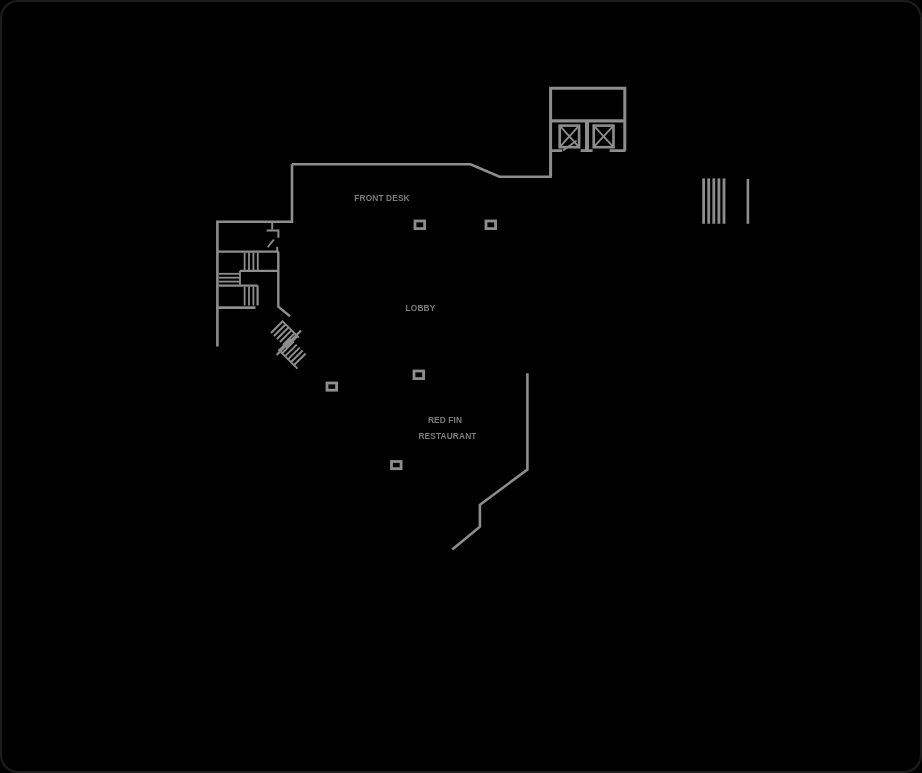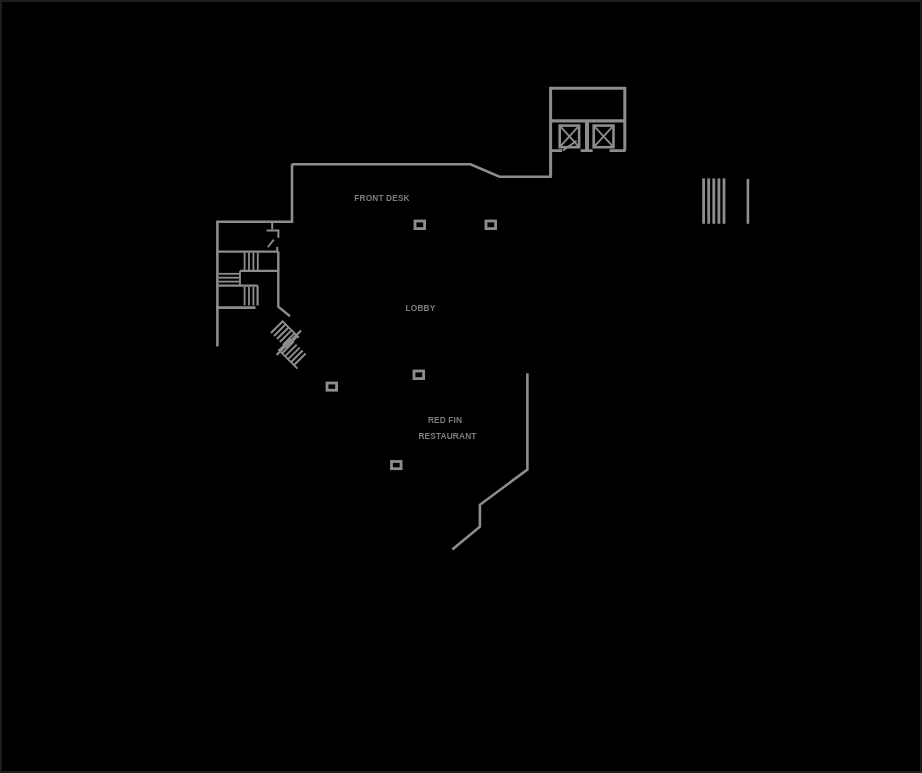--- a/index.html
+++ b/index.html
@@ -10,21 +10,21 @@
     height: 773px;
     overflow: hidden;
   }
   .frame {
     position: absolute;
     left: 0; top: 0;
     width: 918px;
     height: 769px;
     background: #000;
     border: 2px solid #1d1d1d;
-    border-radius: 0;
+    border-radius: 18px;
   }
   svg { position: absolute; left: 0; top: 0; }
   svg text {
     font-family: "Liberation Sans", sans-serif;
     font-weight: bold;
     font-size: 8.3px;
     letter-spacing: 0.15px;
     text-anchor: middle;
   }
 </style>

